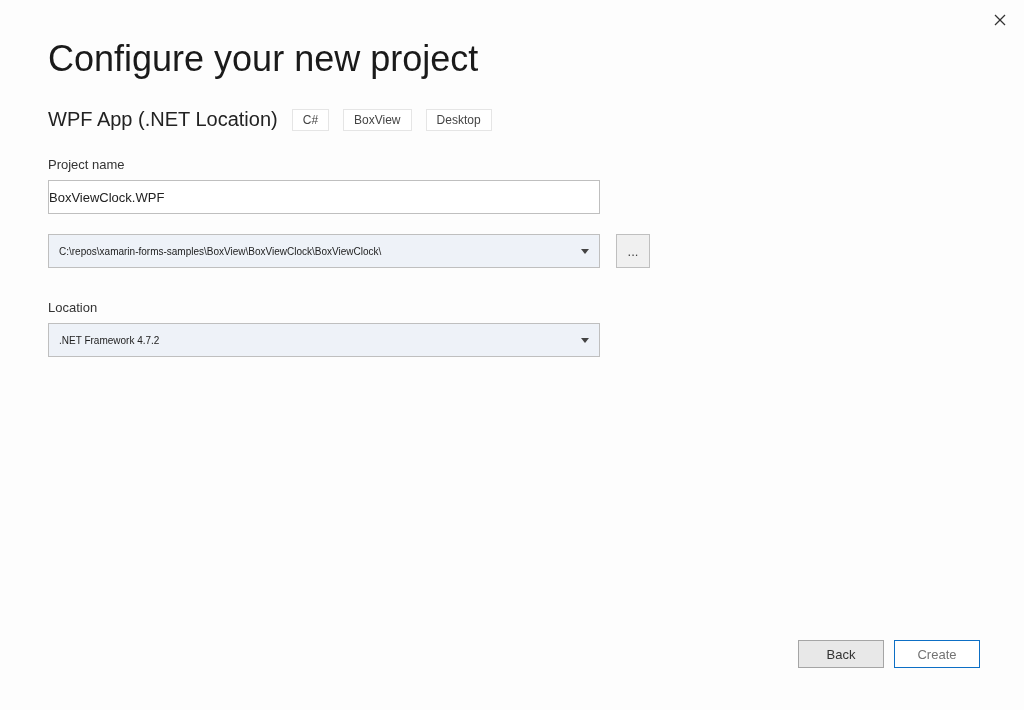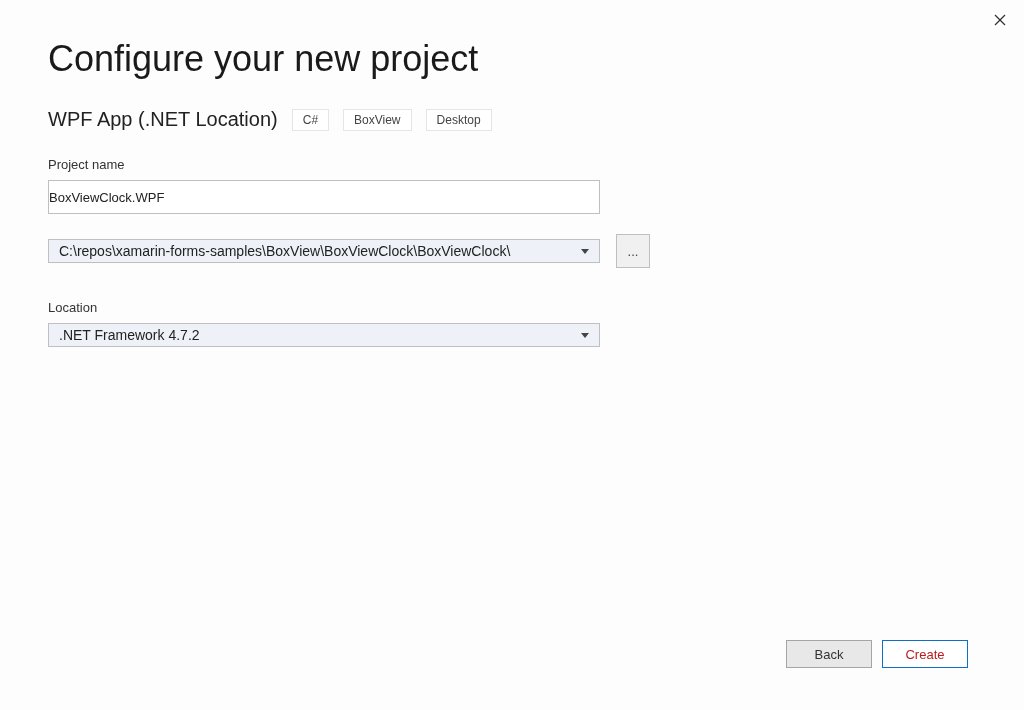--- a/index.html
+++ b/index.html
@@ -76,28 +76,28 @@
       font-family: inherit;
       color: #222;
     }
     .combo-row {
       display: flex;
       align-items: center;
       gap: 16px;
     }
     .combo {
       width: 552px;
-      height: 24px;
+      height: 34px;
       border: 1px solid #bfbfbf;
       background: #eef2f8;
       display: flex;
       align-items: center;
       justify-content: space-between;
       padding: 0 10px;
-      font-size: 14px;
+      font-size: 10px;
       color: #222;
       cursor: pointer;
     }
     .combo .caret {
       width: 0;
       height: 0;
       border-left: 4px solid transparent;
       border-right: 4px solid transparent;
       border-top: 5px solid #444;
     }
@@ -112,21 +112,21 @@
       font-size: 13px;
       color: #444;
       cursor: pointer;
     }
     .framework-group {
       margin-top: 32px;
     }
     .footer {
       position: absolute;
       bottom: 42px;
-      right: 56px;
+      right: 44px;
       display: flex;
       gap: 10px;
     }
     .btn {
       width: 86px;
       height: 28px;
       border: 1px solid #a5a5a5;
       font-size: 13px;
       font-family: inherit;
       cursor: pointer;
@@ -134,21 +134,21 @@
       align-items: center;
       justify-content: center;
     }
     .btn-back {
       background: #e8e8e8;
       color: #333;
     }
     .btn-create {
       background: #fff;
       border: 1px solid #0d6fc5;
-      color: #b91c1c;
+      color: #737373;
     }
   </style>
 </head>
 <body>
 
 <button class="close-btn">
   <svg width="12" height="12" viewBox="0 0 12 12">
     <line x1="1" y1="1" x2="11" y2="11" stroke="#333" stroke-width="1.2"></line>
     <line x1="11" y1="1" x2="1" y2="11" stroke="#333" stroke-width="1.2"></line>
   </svg>

